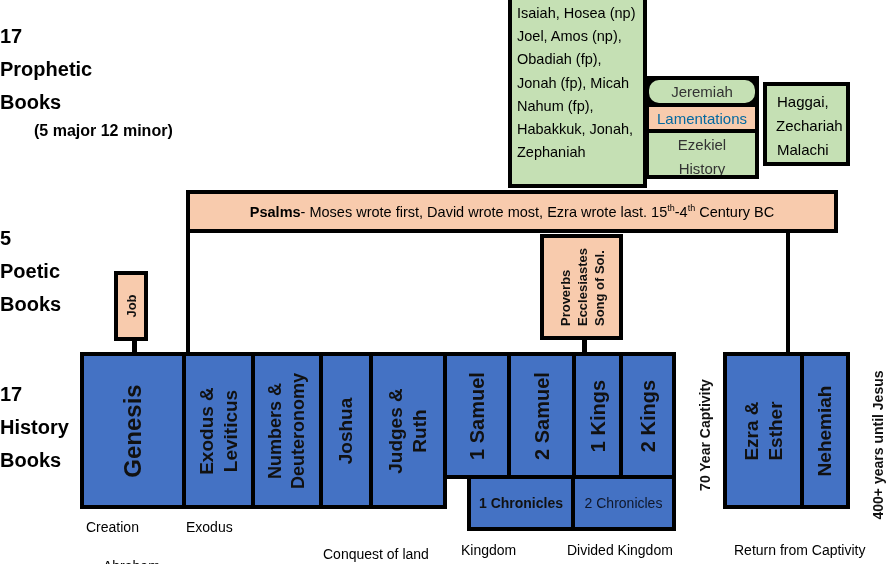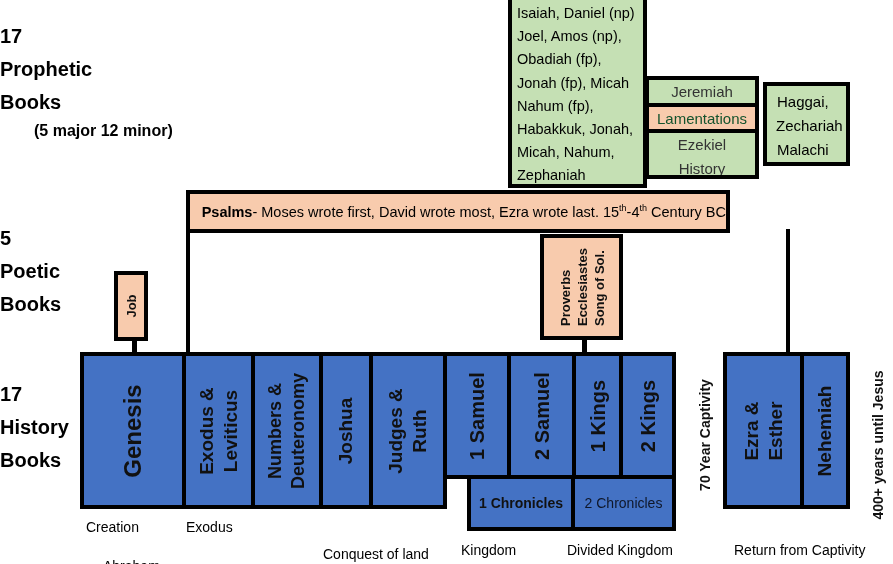--- a/index.html
+++ b/index.html
@@ -33,50 +33,49 @@
   <div>Books</div>
 </div>
 
 <div class="abs cat" style="left:0;top:378px;width:86px;">
   <div>17</div>
   <div>History</div>
   <div>Books</div>
 </div>
 
 <div class="abs green prophet-list" style="left:508px;top:0;width:139px;height:188px;border-top:none;">
-  <div>Isaiah, Daniel (np)</div>
+  <div>Isaiah, Hosea (np)</div>
   <div>Joel, Amos (np),</div>
   <div>Obadiah (fp),</div>
   <div>Jonah (fp), Micah</div>
   <div>Nahum (fp),</div>
   <div>Habakkuk, Jonah,</div>
-  <div>Micah, Nahum,</div>
   <div>Zephaniah</div>
 </div>
 
 <div class="abs" style="left:645px;top:76px;width:114px;height:103px;border:4px solid #000;background:#000;">
-  <div class="abs center-text" style="left:0;top:0;width:106px;height:23px;background:#c5e0b4;color:#333;">
+  <div class="abs center-text" style="left:0;top:0;width:106px;height:23px;background:#c5e0b4;color:#333;border-radius:10px;">
     <span>Jeremiah</span>
   </div>
-  <div class="abs center-text" style="left:0;top:27px;width:106px;height:22px;background:#f8cbad;color:#14532d;">
+  <div class="abs center-text" style="left:0;top:27px;width:106px;height:22px;background:#f8cbad;color:#0369a1;">
     <span>Lamentations</span>
   </div>
   <div class="abs" style="left:0;top:53px;width:106px;height:42px;background:#c5e0b4;color:#333;text-align:center;font-size:15px;line-height:24px;overflow:hidden;">
     <div>Ezekiel</div>
     <div>History</div>
   </div>
 </div>
 
 <div class="abs green" style="left:763px;top:82px;width:87px;height:84px;font-size:15px;line-height:24px;padding:4px 8px 0 10px;">
   <div>Haggai,</div>
   <div style="margin-left:-1px;">Zechariah</div>
   <div>Malachi</div>
 </div>
 
-<div class="abs peach center-text" style="left:186px;top:190px;width:544px;height:43px;font-size:14.5px;justify-content:flex-end;">
+<div class="abs peach center-text" style="left:186px;top:190px;width:652px;height:43px;font-size:14.5px;">
   <span>
     <b>Psalms</b><span>- Moses wrote first, David wrote most, Ezra wrote last. 15</span><sup>th</sup><span>-4</span><sup>th</sup><span> Century BC</span>
   </span>
 </div>
 
 <div class="abs line" style="left:186px;top:229px;width:4px;height:127px;"></div>
 <div class="abs line" style="left:786px;top:229px;width:4px;height:127px;"></div>
 <div class="abs line" style="left:132px;top:338px;width:5px;height:18px;"></div>
 <div class="abs line" style="left:582px;top:337px;width:5px;height:19px;"></div>
 

